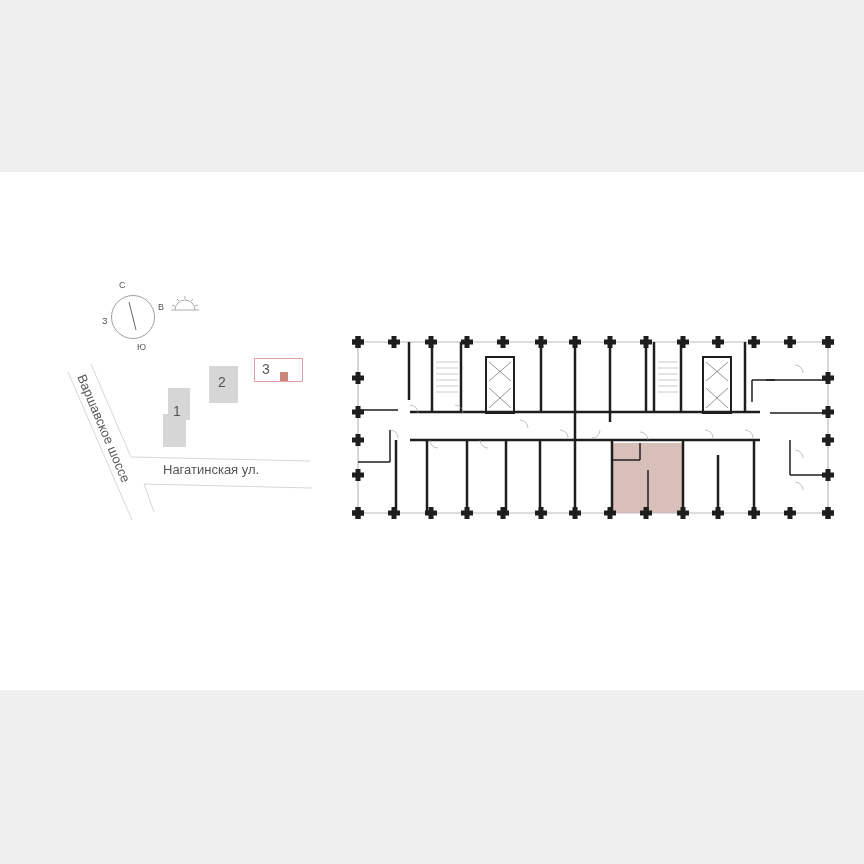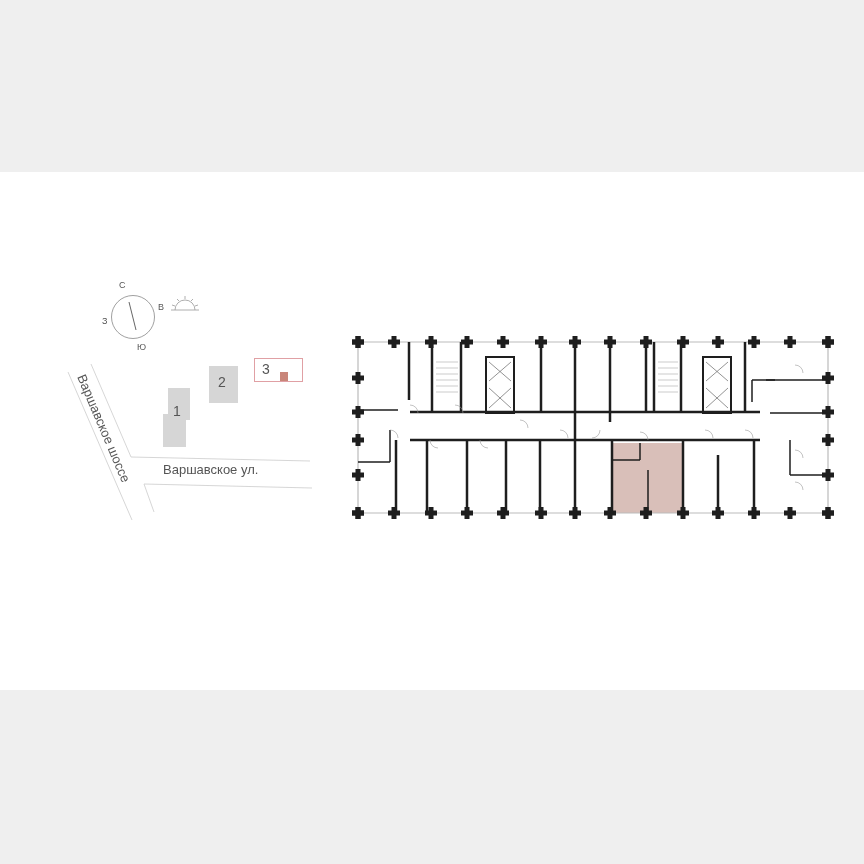--- a/index.html
+++ b/index.html
@@ -49,21 +49,21 @@
   </svg>
   <div class="bld" style="left:168px;top:388px;width:22px;height:32px;"></div>
   <div class="bld" style="left:163px;top:414px;width:23px;height:33px;"></div>
   <span class="bld-num" style="left:173px;top:403px;">1</span>
   <div class="bld" style="left:209px;top:366px;width:29px;height:37px;"></div>
   <span class="bld-num" style="left:218px;top:374px;">2</span>
   <div class="abs" style="left:254px;top:358px;width:49px;height:24px;border:1px solid #e0a0a4;box-sizing:border-box;"></div>
   <span class="bld-num" style="left:262px;top:361px;">3</span>
   <div class="abs" style="left:280px;top:372px;width:8px;height:9px;background:#c9867a;"></div>
   <span class="road-label" style="left:94px;top:420px;transform:rotate(67deg);transform-origin:0 0;left:88px;top:372px;">Варшавское шоссе</span>
-  <span class="road-label" style="left:163px;top:462px;">Варшавское ул.</span>
+  <span class="road-label" style="left:163px;top:462px;">Нагатинская ул.</span>
 </div>
 
 <div>
   <svg width="864" height="864">
 
     <rect x="612" y="443" width="71" height="70" fill="#d9bfb9"></rect>
 
     <g stroke="#bbb" stroke-width="1.2" fill="none">
       <line x1="358" y1="342" x2="828" y2="342"></line>
       <line x1="358" y1="513" x2="828" y2="513"></line>

